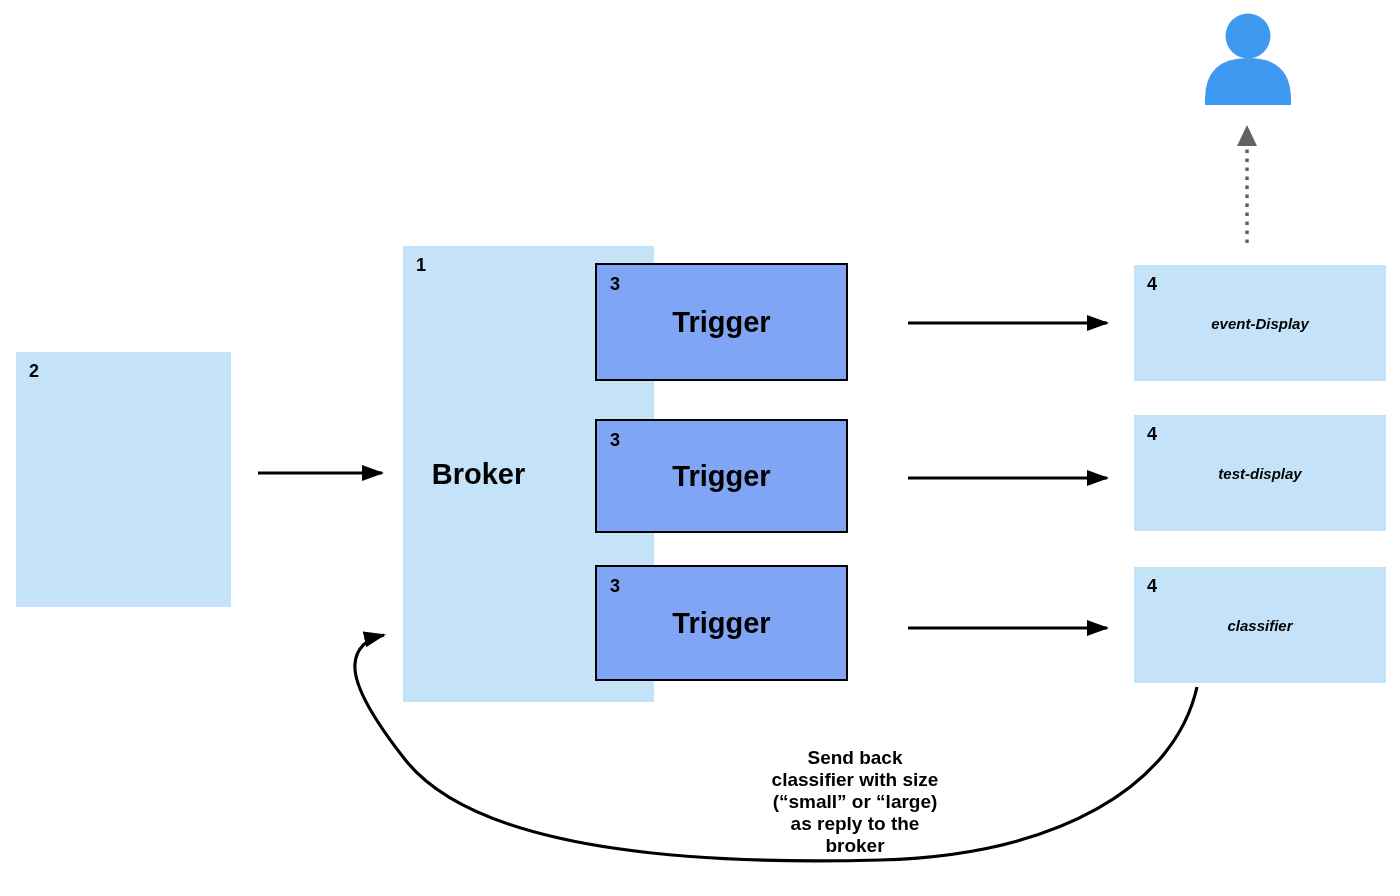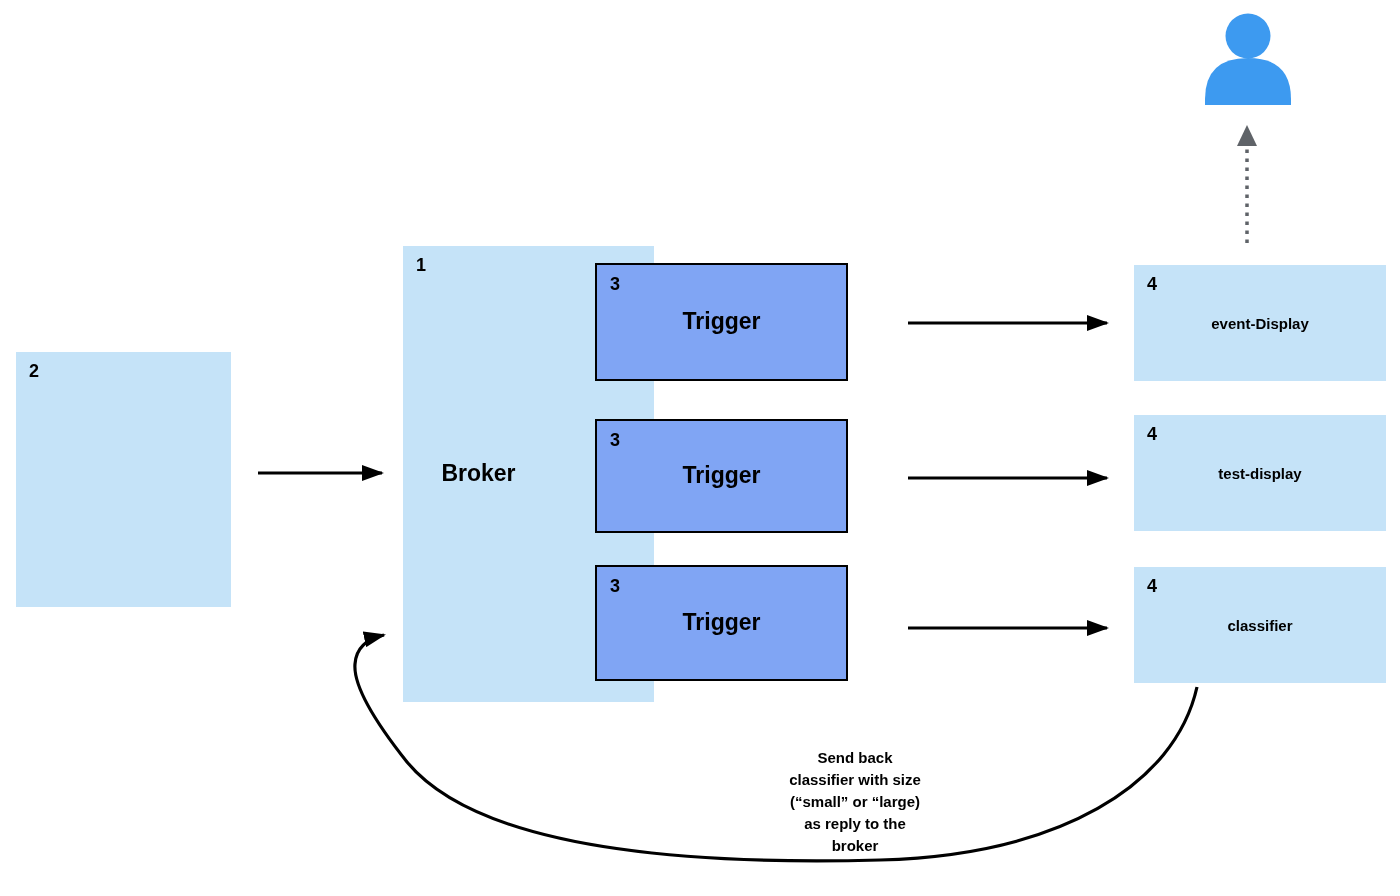--- a/index.html
+++ b/index.html
@@ -24,37 +24,38 @@
   .broker-box { z-index: 1; }
   .num {
     position: absolute;
     top: 10px;
     left: 13px;
     font-size: 18px;
     font-weight: 700;
     line-height: 1;
   }
   .biglabel {
-    font-size: 23px;
+    font-size: 29px;
     font-weight: 600;
     text-align: center;
     white-space: pre-line;
     line-height: 1.55;
   }
   .smalllabel {
     font-size: 15px;
     font-weight: 700;
+    font-style: italic;
   }
   .annotation {
     position: absolute;
     left: 740px;
     top: 747px;
     width: 230px;
     text-align: center;
-    font-size: 15px;
+    font-size: 19px;
     font-weight: 600;
     line-height: 22px;
     white-space: pre-line;
     color: #000000;
     z-index: 4;
   }
   svg.overlay {
     position: absolute;
     left: 0; top: 0;
     width: 1400px;

